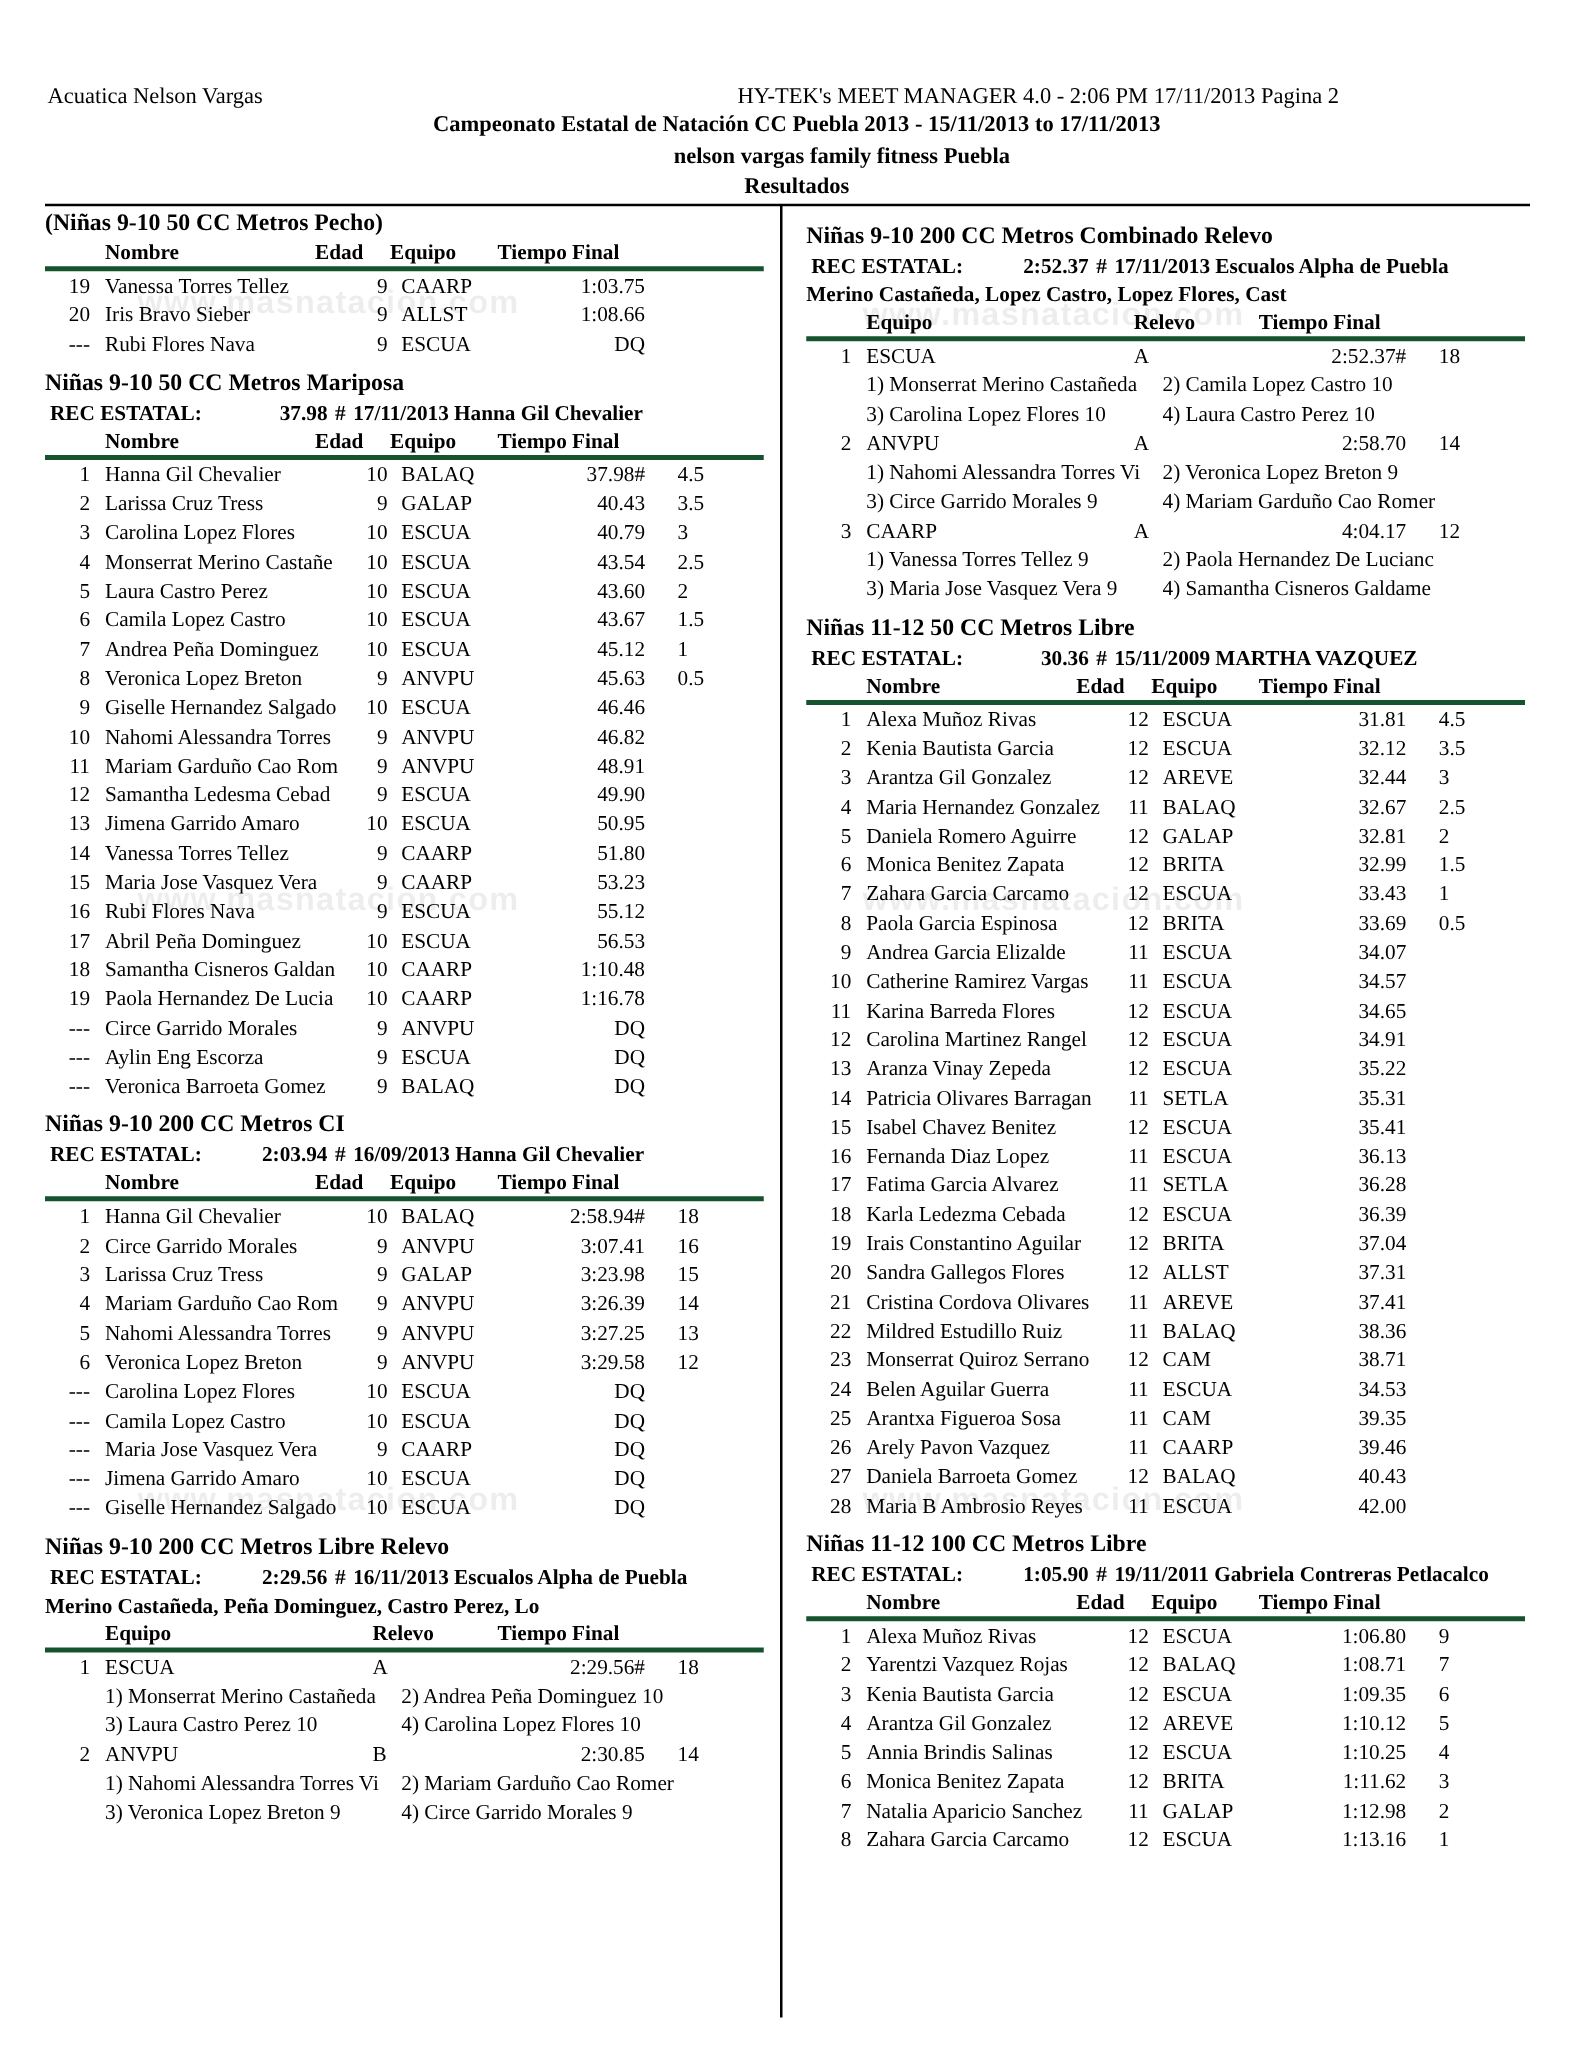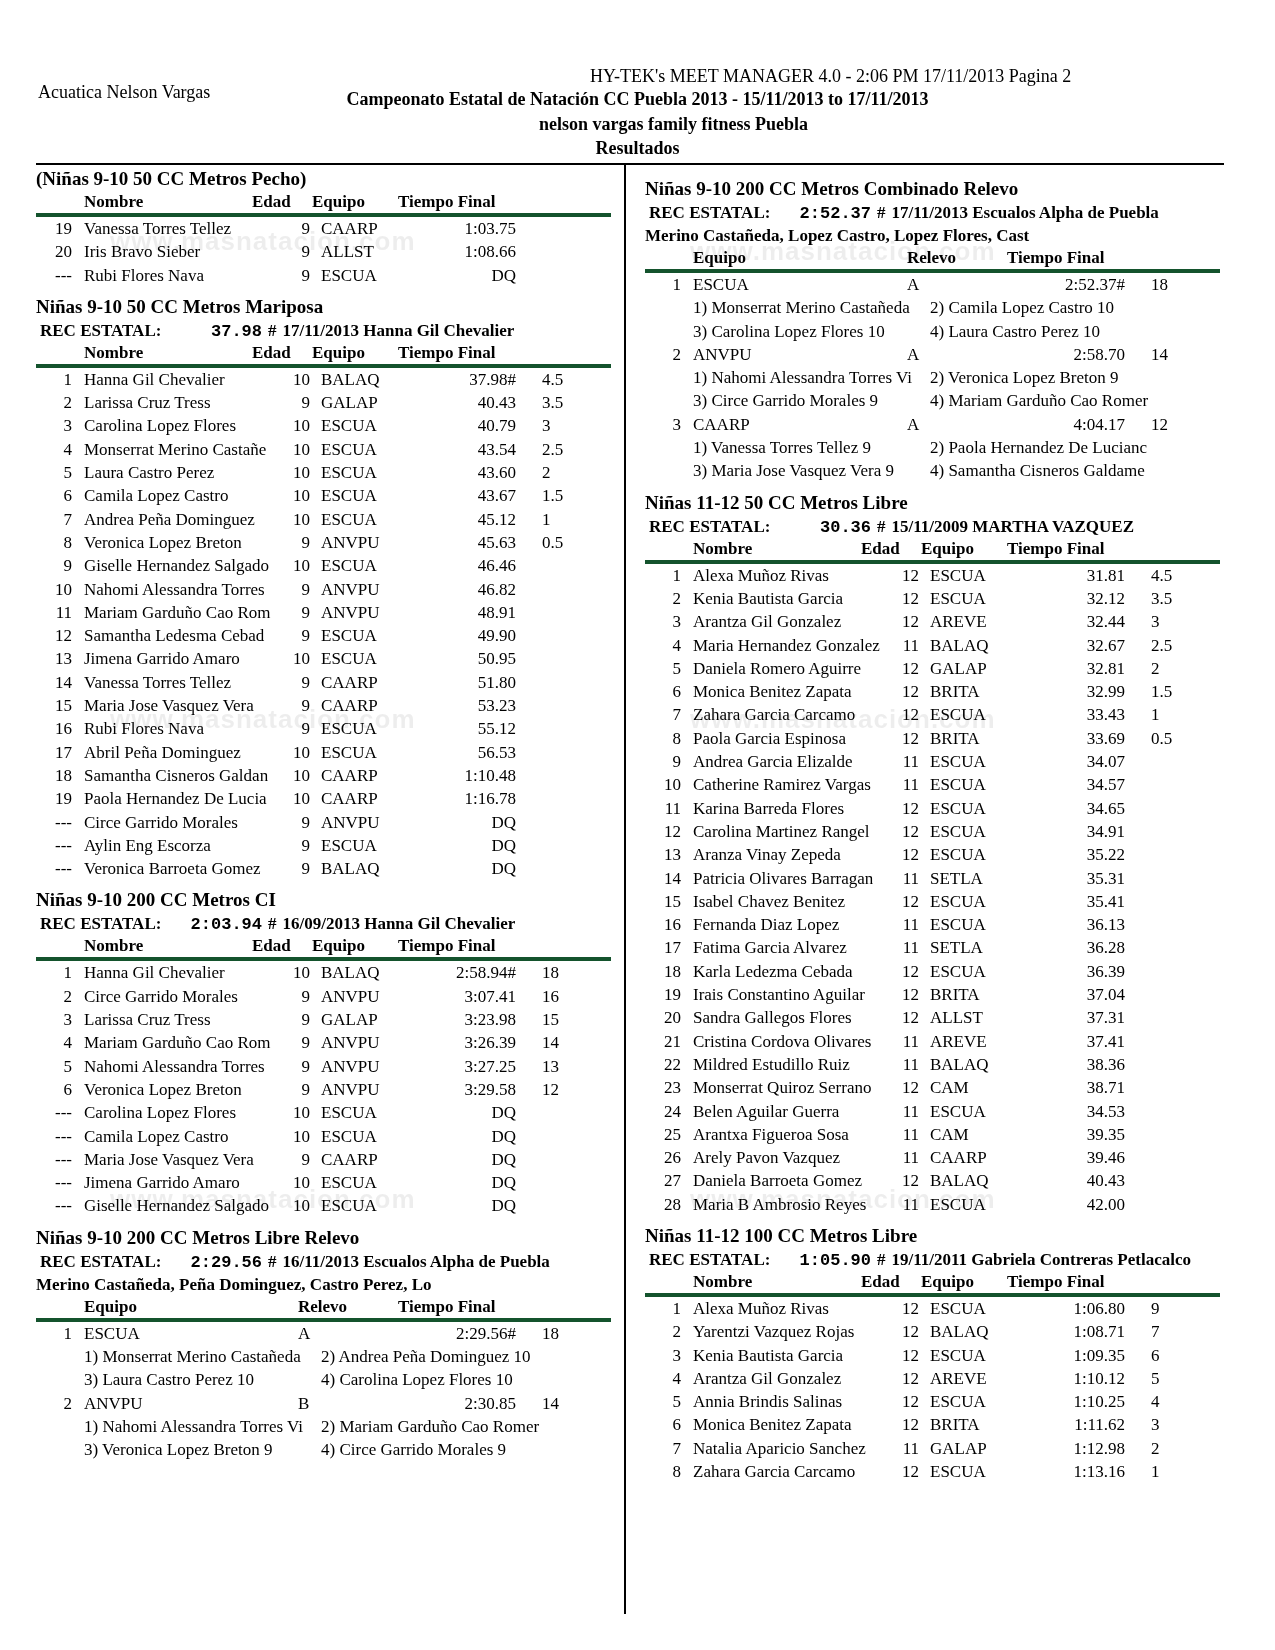--- a/index.html
+++ b/index.html
@@ -1,31 +1,31 @@
 <!DOCTYPE html>
 <html><head>
 <meta charset="utf-8">
 <style>
   html, body { margin: 0; padding: 0; background: #ffffff; }
   body { width: 1275px; height: 1650px; position: relative; overflow: hidden;
          font-family: "Liberation Serif", "DejaVu Serif", serif; color: #000; }
   .abs { position: absolute; white-space: nowrap; }
-  .hdr-left { left: 38px; top: 66px; font-size: 18px; margin-top: 16px; }
+  .hdr-left { left: 38px; top: 66px; font-size: 18px; }
   .hdr-right { left: 590px; top: 66px; font-size: 18px; }
   .hdr-center { left: 0; width: 1275px; text-align: center; font-weight: bold; font-size: 18px; }
   .rule-top { position: absolute; left: 36px; top: 163px; width: 1188px; border-top: 2px solid #000; }
   .col-divider { position: absolute; left: 624px; top: 164px; height: 1450px; border-left: 2px solid #000; }
   .col { position: absolute; }
   .col-left { left: 36px; top: 167px; width: 575px; }
   .col-right { left: 645px; top: 177px; width: 580px; }
   .event { margin-bottom: 8px; }
   .ev-title { font-weight: bold; font-size: 19px; height: 24px; line-height: 24px; }
   .rec { font-weight: bold; font-size: 17px; height: 23px; line-height: 23px; padding-left: 4px; }
   .rec .lbl { display: inline-block; width: 150px; }
-  .rec .time { display: inline-block; width: 72px; text-align: right; font-family: Liberation Mono, monospace; }
+  .rec .time { display: inline-block; width: 72px; text-align: right; }
   .rec .hash { display: inline-block; margin: 0 6px; }
   .names-line { font-weight: bold; font-size: 17px; height: 23px; line-height: 23px; }
   .thead { font-weight: bold; font-size: 17px; height: 22px; line-height: 22px; border-bottom: 4px solid #14532d; position: relative; width: 575px; text-decoration: underline; }
   .thead span { position: absolute; top: 0; }
   .row { position: relative; height: 23.3px; line-height: 23.3px; font-size: 17px; width: 575px; }
   .row span { position: absolute; top: 0; overflow: hidden; white-space: nowrap; }
   .c-place { left: 0; width: 36px; text-align: right; }
   .c-name { left: 48px; width: 190px; }
   .c-age { left: 244px; width: 30px; text-align: right; }
   .c-team { left: 285px; width: 80px; }

